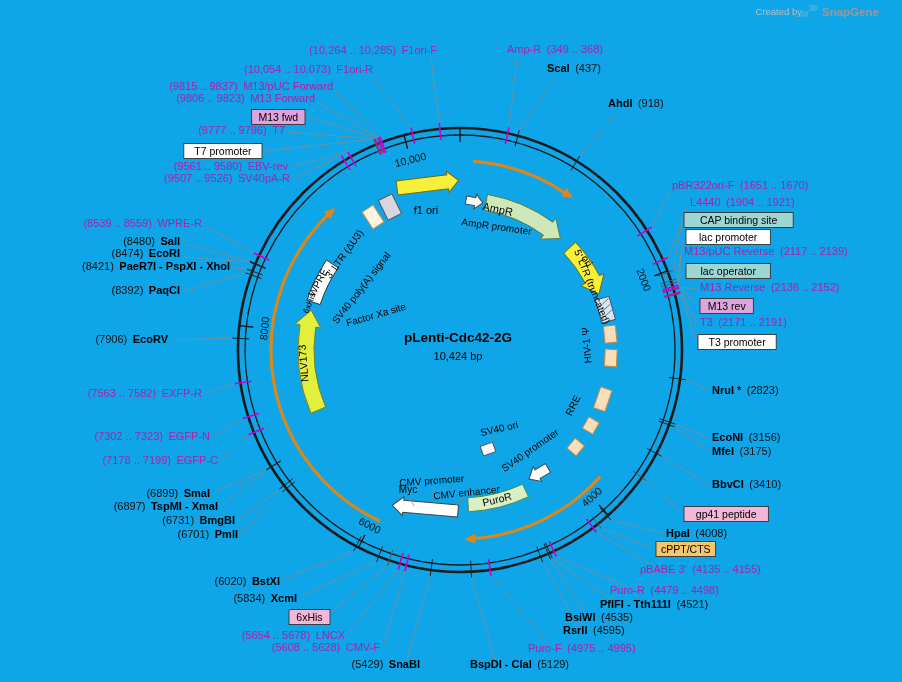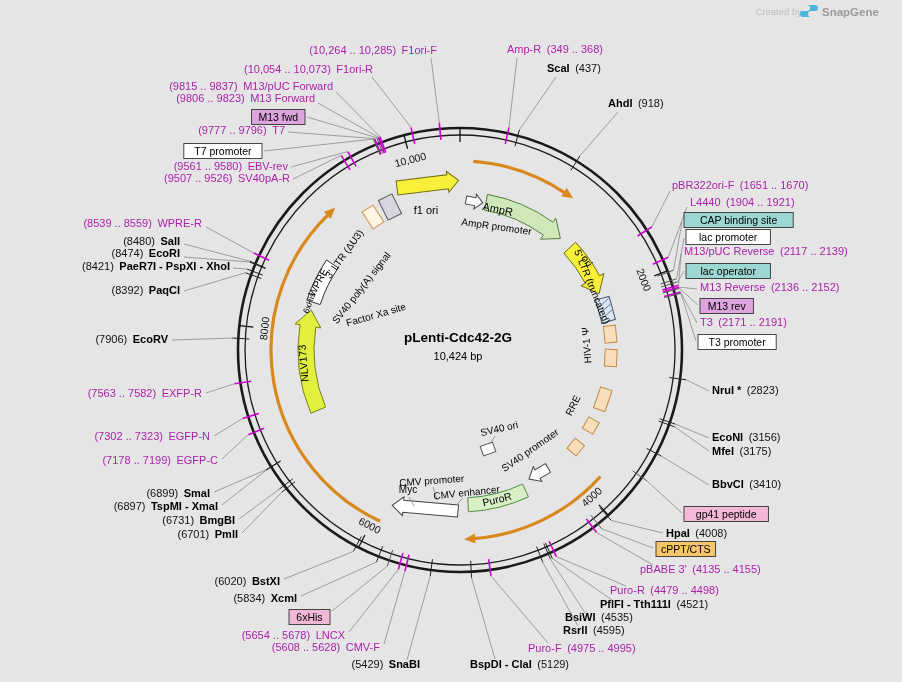--- a/index.html
+++ b/index.html
@@ -1,16 +1,16 @@
 <!DOCTYPE html>
 <html><head>
 <meta charset="utf-8">
 <style>
   html,body{margin:0;padding:0;background:#ffffff;}
-  #stage{position:relative;width:902px;height:682px;background:#e5e5e5;overflow:hidden;}
+  #stage{position:relative;width:902px;height:682px;background:#0ea5e9;overflow:hidden;}
   #plasmid-svg{display:block;}
   #plasmid-svg text{font-family:"Liberation Sans","DejaVu Sans",sans-serif;}
 </style>
 </head>
 <body>
 
 <div id="stage">
   <svg id="plasmid-svg" width="902" height="682" viewBox="0 0 902 682" xmlns="http://www.w3.org/2000/svg">
 
     <g>

